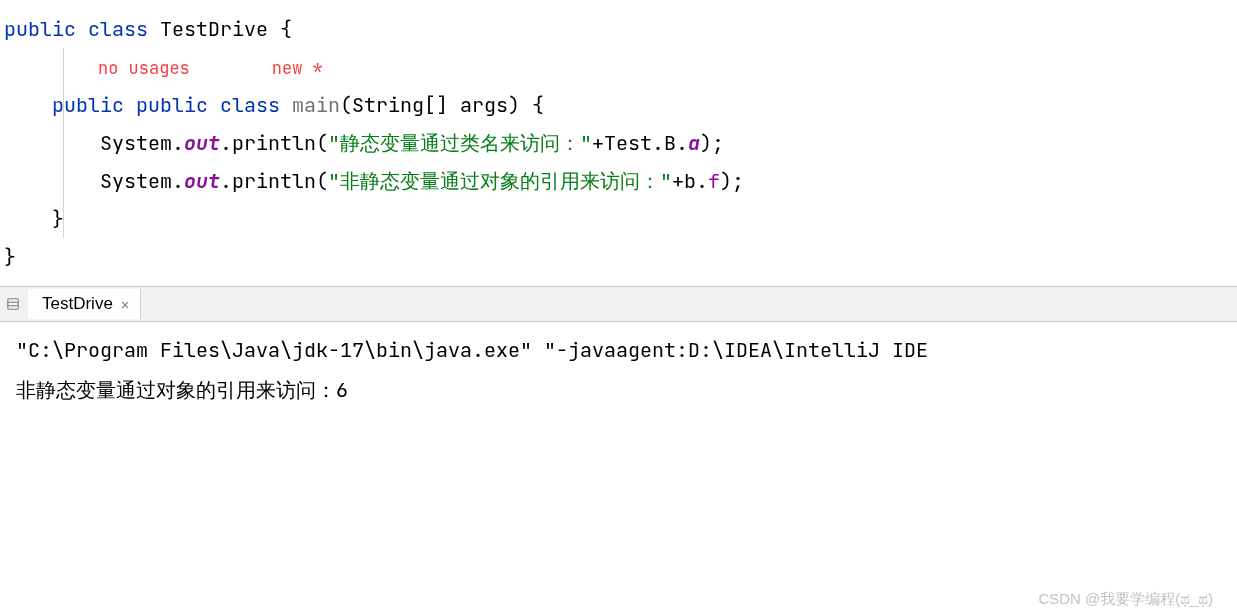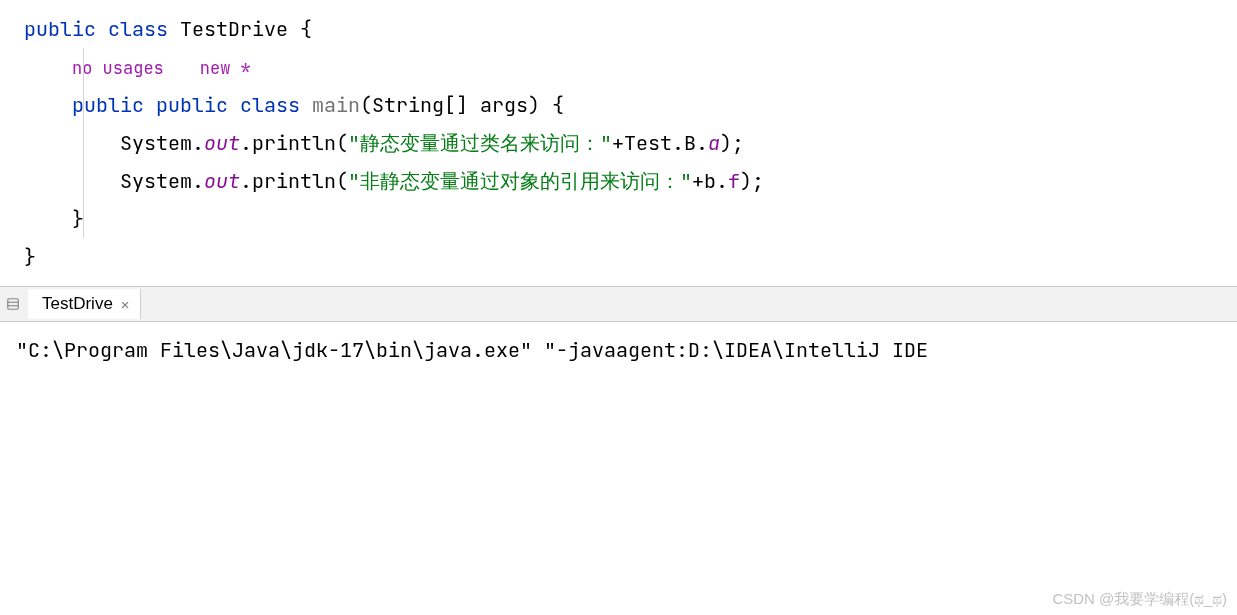--- a/index.html
+++ b/index.html
@@ -11,53 +11,55 @@
       font-family: "JetBrains Mono", "Consolas", monospace;
       font-size: 20px;
       background: #ffffff;
       color: #000000;
       width: 1237px;
       height: 615px;
       overflow: hidden;
       position: relative;
     }
     .editor {
-      padding: 10px 0 10px 24px;
+      padding: 10px 0 10px 4px;
       line-height: 1.9;
     }
     .code-line {
       white-space: pre;
       position: relative;
     }
     .keyword {
       color: #0033b3;
     }
     .class-name {
       color: #000000;
     }
     .method-name {
       color: #737373;
     }
     .field-static {
       color: #871094;
       font-style: italic;
+      font-weight: bold;
     }
     .field-instance {
       color: #871094;
     }
     .string {
       color: #067d17;
     }
     .comment {
       color: #8c8c8c;
       font-style: italic;
     }
     .hint {
-      color: #a21caf;
+      color: #ef4444;
       font-size: 17px;
+      margin-left: 46px;
     }
     .gutter-bar {
       position: absolute;
       left: 59px;
       top: 0;
       bottom: 0;
       width: 1px;
       background: #d4d4d4;
     }
     .indent-block {
@@ -98,21 +100,21 @@
       font-family: "Microsoft YaHei", "JetBrains Mono", monospace;
       font-size: 20px;
       line-height: 2.0;
     }
     .console-line {
       white-space: pre;
     }
     .watermark {
       position: absolute;
       bottom: 6px;
-      right: 10px;
+      right: 24px;
       color: #c2c2c2;
       font-size: 15px;
       font-family: -apple-system, "Segoe UI", sans-serif;
     }
   </style>
 </head>
 <body>
 
 <div class="editor">
   <div class="code-line"><span class="keyword">public</span> <span class="keyword">class</span> <span class="class-name">TestDrive</span><span> {</span></div>
@@ -136,15 +138,16 @@
       </svg>
   </span>
   <div class="tab">
     <span>TestDrive</span>
     <span class="tab-close">×</span>
   </div>
 </div>
 
 <div class="console">
   <div class="console-line">"C:\Program Files\Java\jdk-17\bin\java.exe" "-javaagent:D:\IDEA\IntelliJ IDE</div>
+  <div class="console-line">非静态变量通过对象的引用来访问：6</div>
 </div>
 
 <div class="watermark">CSDN @我要学编程(ಥ_ಥ)</div>
 
 </body></html>

